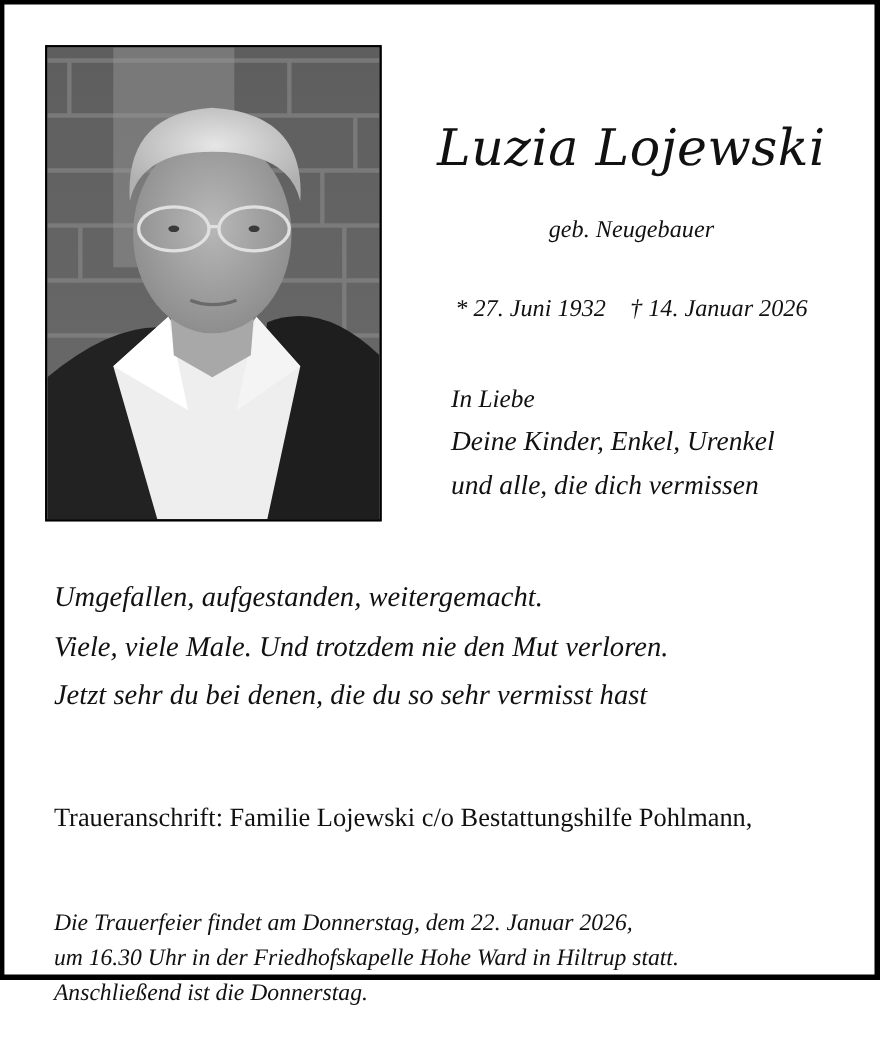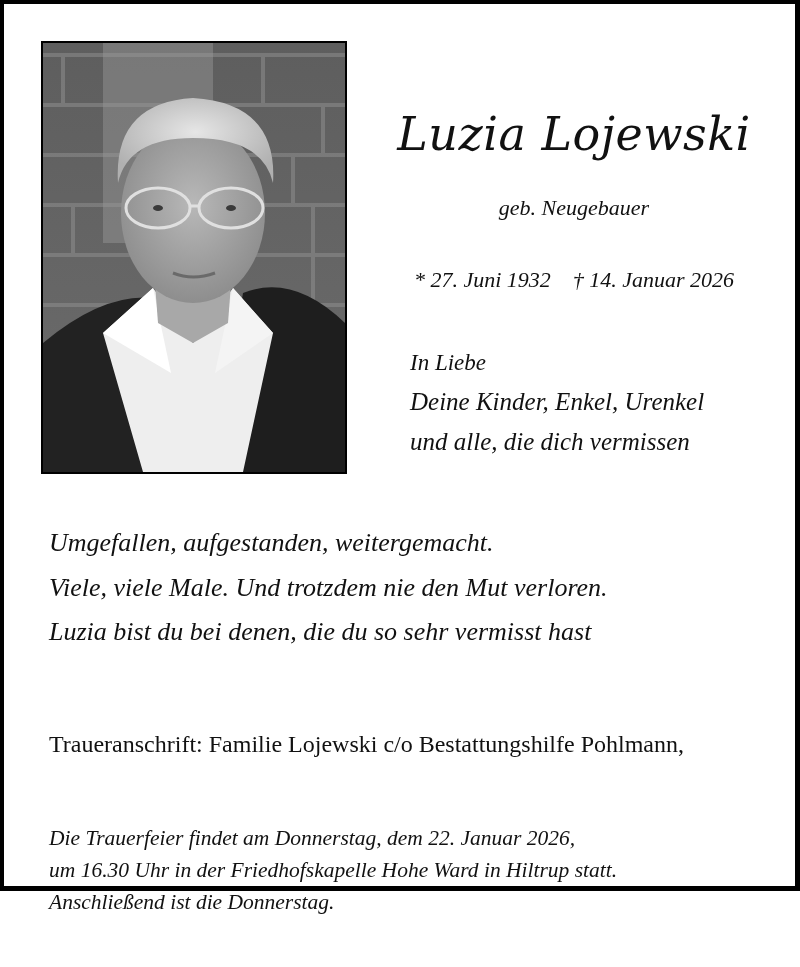--- a/index.html
+++ b/index.html
@@ -125,21 +125,21 @@
 
   <div class="family">
     <div class="intro">In Liebe</div>
     <div class="line">Deine Kinder, Enkel, Urenkel</div>
     <div class="line">und alle, die dich vermissen</div>
   </div>
 
   <div class="poem">
     <div>Umgefallen, aufgestanden, weitergemacht.</div>
     <div>Viele, viele Male. Und trotzdem nie den Mut verloren.</div>
-    <div>Luzia bist du bei denen, die du so sehr vermisst hast</div>
+    <div>Jetzt sehr du bei denen, die du so sehr vermisst hast</div>
   </div>
 
   <div class="address">
     <div>Traueranschrift: Familie Lojewski c/o Bestattungshilfe Pohlmann,</div>
   </div>
 
   <div class="service">
     <div>Die Trauerfeier findet am Donnerstag, dem 22. Januar 2026,</div>
     <div>um 16.30 Uhr in der Friedhofskapelle Hohe Ward in Hiltrup statt.</div>
     <div>Anschließend ist die Donnerstag.</div>

